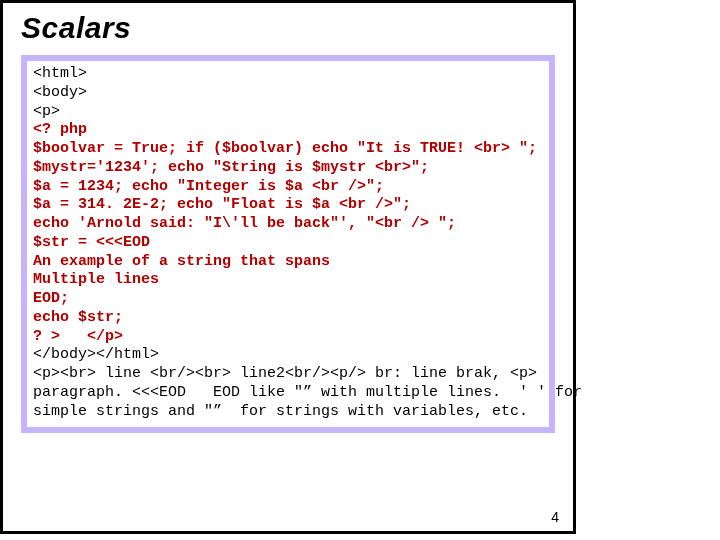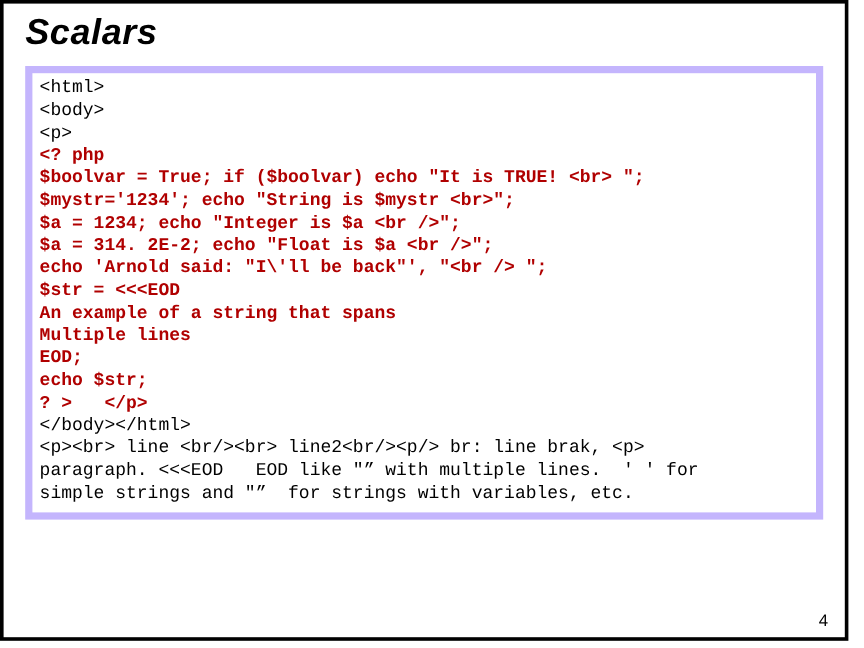--- a/index.html
+++ b/index.html
@@ -7,21 +7,21 @@
     padding: 0;
     width: 720px;
     height: 540px;
     background: #fff;
     font-family: Arial, Helvetica, sans-serif;
     position: relative;
     box-sizing: border-box;
   }
   .slide {
     border: 3px solid #000;
-    width: 707px;
+    width: 576px;
     height: 534px;
     margin: 0;
     box-sizing: border-box;
     padding: 8px 18px 0 18px;
     position: relative;
   }
   .title {
     font-size: 30px;
     font-weight: bold;
     font-style: italic;

